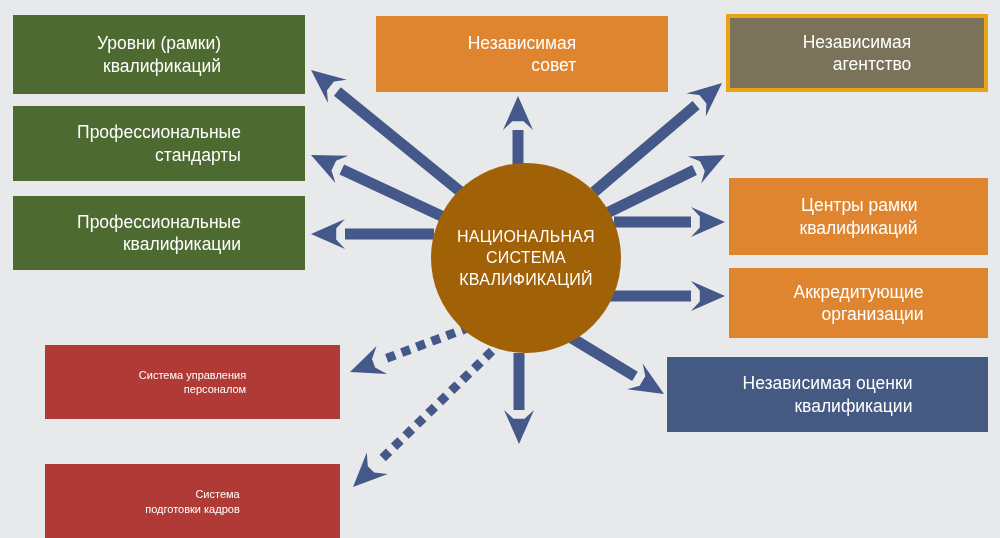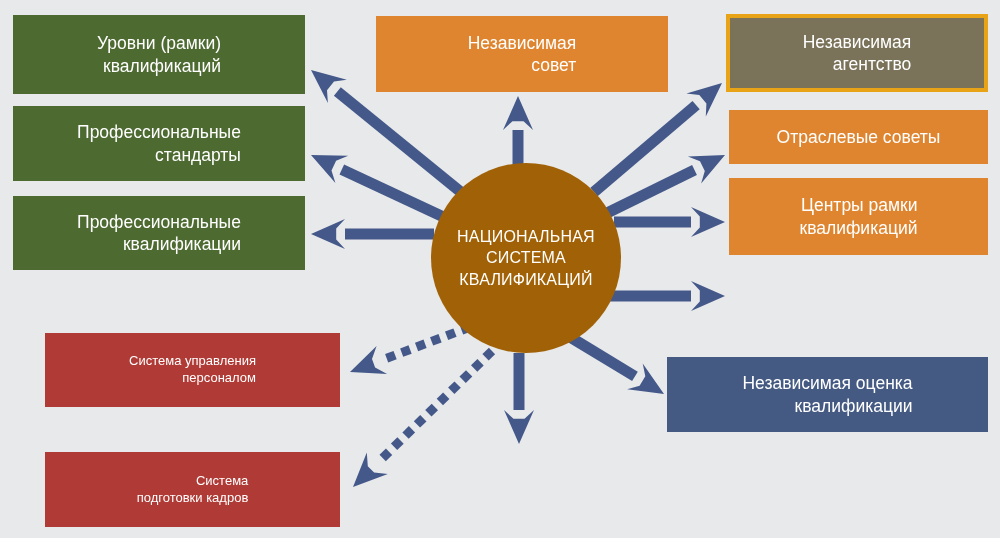--- a/index.html
+++ b/index.html
@@ -32,21 +32,21 @@
     text-align: right;
     color: #ffffff;
     line-height: 1.28;
     padding: 2px 8px;
     z-index: 3;
   }
   .node-text { display: block; white-space: pre-line; }
   .green  { background: #4d6a30; font-size: 17.5px; }
   .orange { background: #e0852f; font-size: 17.5px; }
   .olive  { background: #7a7259; border: 4px solid #e8a317; font-size: 17.5px; }
-  .red    { background: #b03a35; font-size: 13px; }
+  .red    { background: #b03a35; font-size: 11px; margin-top: 12px; }
   .blue   { background: #455a83; font-size: 17.5px; }
   .hub {
     position: absolute;
     border-radius: 50%;
     background: #44598a;
     color: #ffffff;
     display: flex;
     align-items: center;
     justify-content: center;
     text-align: center;
@@ -145,32 +145,33 @@
   <div class="node orange" style="left: 376px; top: 16px; width: 292px; height: 76px; background: rgb(224, 133, 47);">
     <span class="node-text">Независимая
 совет</span>
   </div>
 
   <div class="node olive" style="left: 726px; top: 14px; width: 262px; height: 78px; background: rgb(122, 114, 89); border-color: rgb(232, 163, 23);">
     <span class="node-text">Независимая
 агентство</span>
   </div>
 
-  <div class="node orange" style="left: 729px; top: 110px; width: 259px; height: 54px; background: rgb(224, 133, 47);">
-    <span class="node-text">Отраслевые советы</span>
-  </div>
 
   <div class="node orange" style="left: 729px; top: 178px; width: 259px; height: 77px; background: rgb(224, 133, 47);">
     <span class="node-text">Центры рамки
 квалификаций</span>
   </div>
 
+  <div class="node orange" style="left: 729px; top: 268px; width: 259px; height: 70px; background: rgb(224, 133, 47);">
+    <span class="node-text">Аккредитующие
+организации</span>
+  </div>
 
   <div class="node blue" style="left: 667px; top: 357px; width: 321px; height: 75px; background: rgb(69, 90, 131);">
-    <span class="node-text">Независимая оценка
+    <span class="node-text">Независимая оценки
 квалификации</span>
   </div>
 
 
   <div class="node red" style="left: 45px; top: 333px; width: 295px; height: 74px; background: rgb(176, 58, 53);">
     <span class="node-text">Система управления
 персоналом</span>
   </div>
 
   <div class="node red" style="left: 45px; top: 452px; width: 295px; height: 75px; background: rgb(176, 58, 53);">

